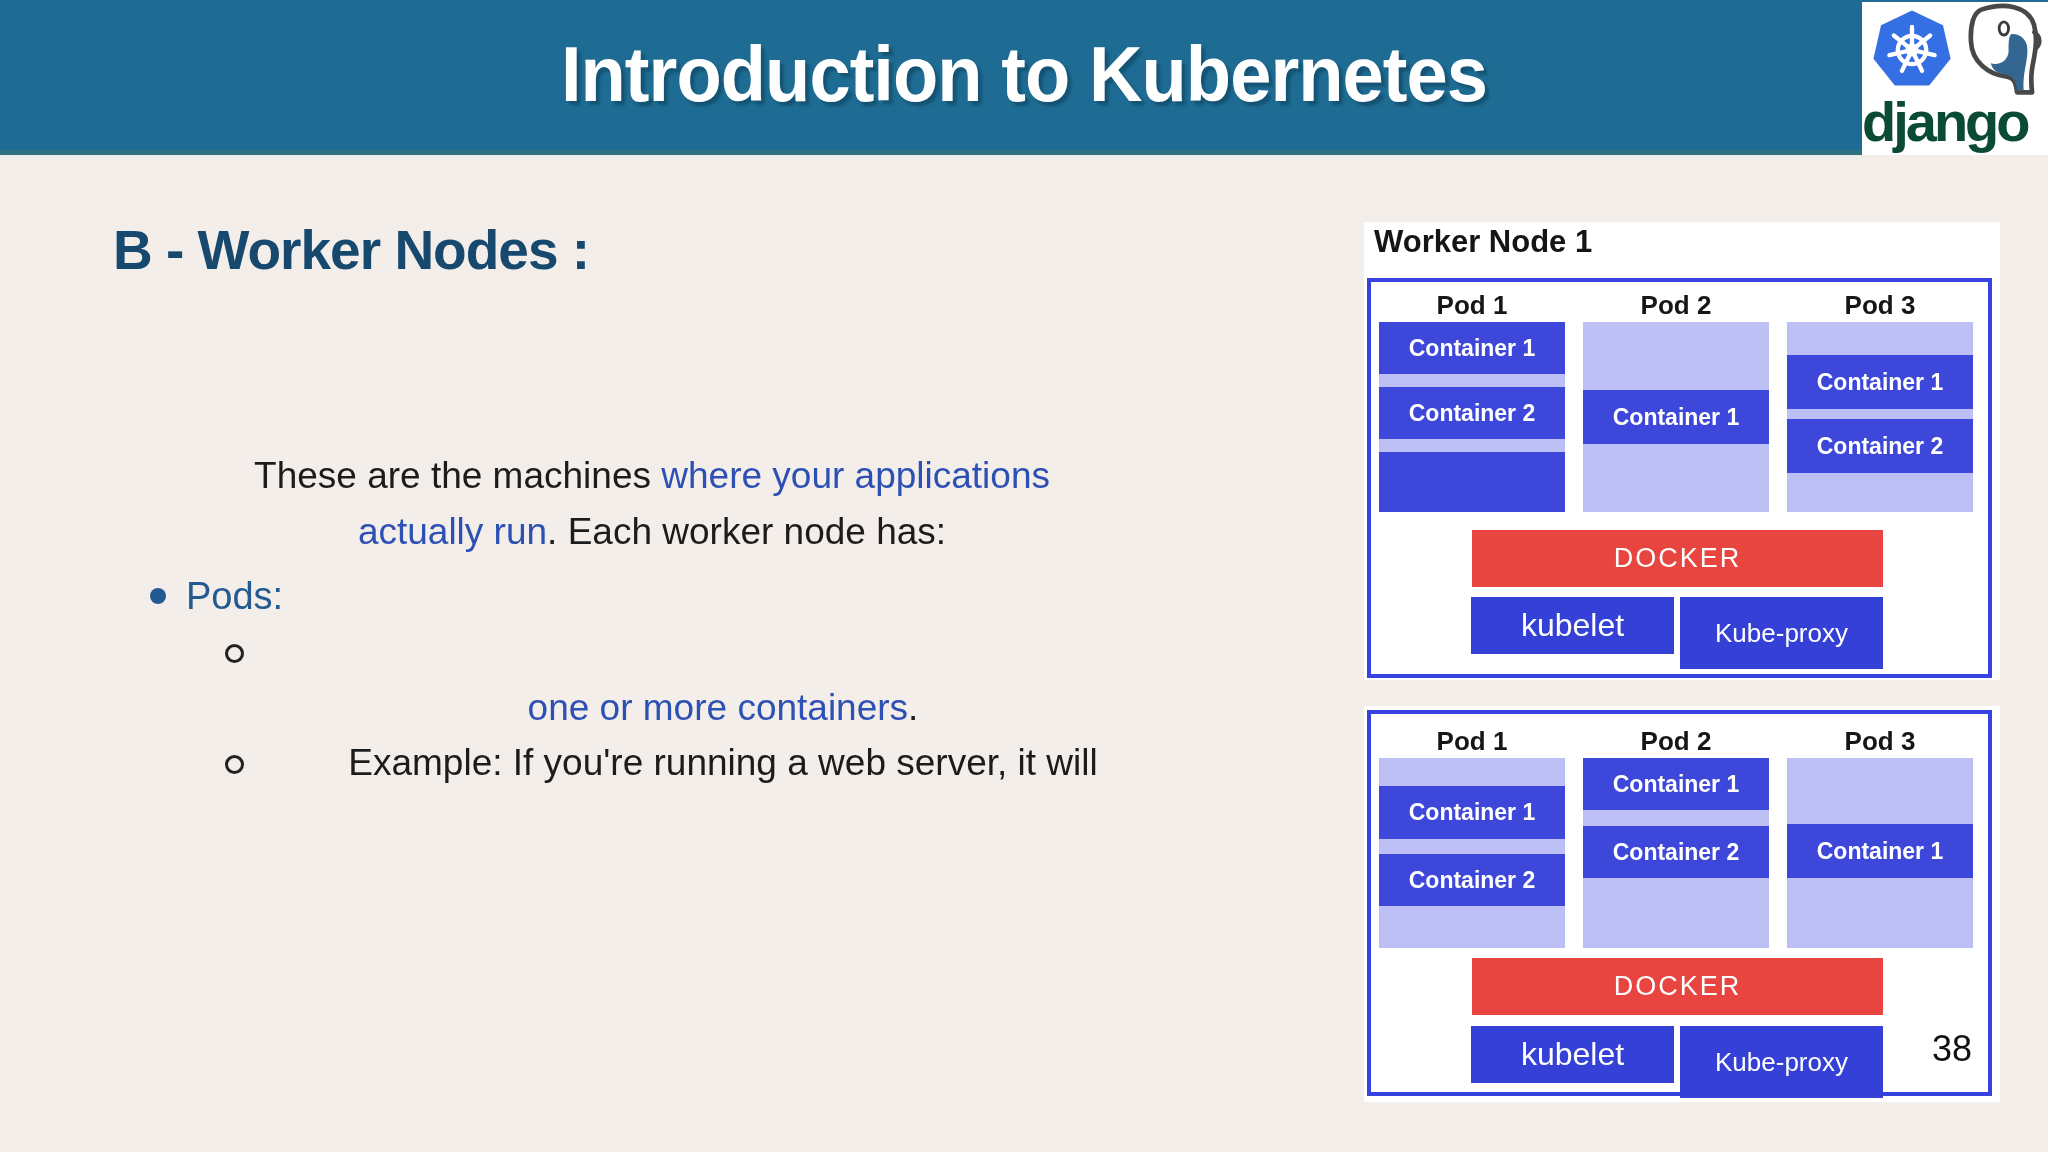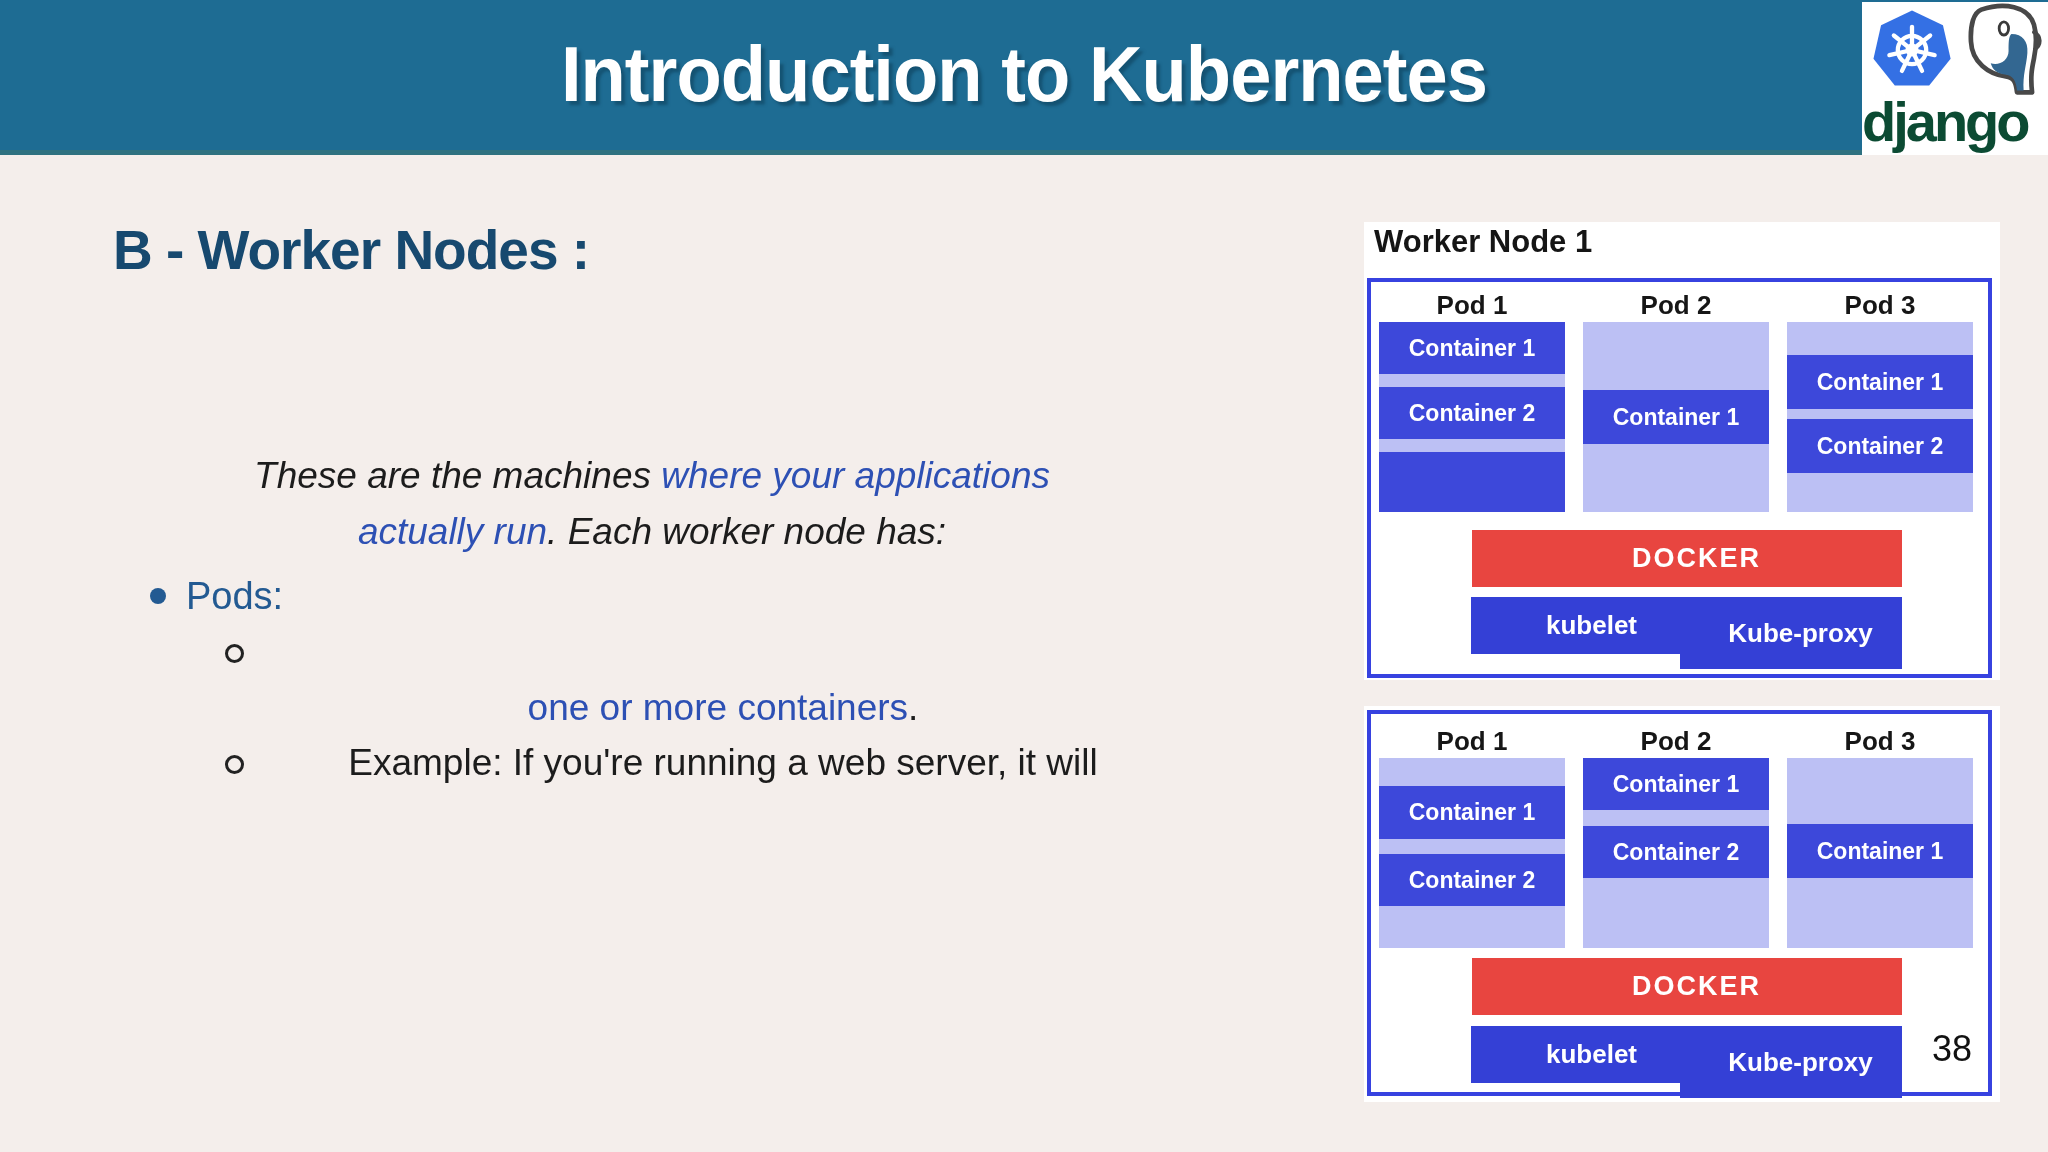--- a/index.html
+++ b/index.html
@@ -18,21 +18,21 @@
   .logobox{position:absolute;left:1862px;top:2px;width:186px;height:153px;background:#ffffff;}
   .k8s{position:absolute;left:5px;top:5px;width:90px;height:86px;}
   .pg{position:absolute;left:93px;top:0px;width:94px;height:98px;}
   .django{position:absolute;left:0;bottom:1px;width:100%;text-align:left;
           font-size:56px;font-weight:bold;color:#0c4b33;letter-spacing:-3px;}
 
   
   .heading{position:absolute;left:113px;top:218px;margin:0;font-size:55px;
            font-weight:bold;color:#17496f;letter-spacing:-1px;}
   .para{position:absolute;left:182px;top:448px;width:940px;text-align:center;
-        font-size:37px;line-height:56px;color:#1c1c1c;font-style:italic;}
+        font-size:37px;line-height:56px;color:#1c1c1c;}
   .blue{color:#2d50b4;}
   .bullet-row{position:absolute;left:150px;top:568px;height:56px;
               display:flex;align-items:center;gap:20px;}
   .dot{width:16px;height:16px;border-radius:50%;background:#235a92;}
   .pods-label{font-size:38px;color:#235a92;}
   .sub{position:absolute;left:253px;width:940px;text-align:center;
        font-size:37px;line-height:56px;color:#1c1c1c;}
   .sub1{top:624px;} .sub2{top:735px;}
   .circ{position:absolute;left:-28px;top:20px;width:13px;height:13px;
         border:3px solid #222;border-radius:50%;}
@@ -47,23 +47,23 @@
            border:4px solid #3742e0;box-sizing:border-box;}
   .box1{top:56px;height:400px;} .box2{top:4px;height:386px;}
   .podheads{position:absolute;left:8px;width:594px;display:flex;gap:18px;}
   .phead{width:186px;text-align:center;font-size:26px;font-weight:bold;color:#161616;}
   .podsrow{position:absolute;left:8px;width:594px;height:190px;display:flex;gap:18px;}
   .pod{width:186px;background:#bcc0f4;display:flex;flex-direction:column;}
   .cbox{background:#3d48da;color:#ffffff;font-weight:bold;font-size:23px;
         display:flex;align-items:center;justify-content:center;flex:0 0 auto;}
   .pgap,.pspace{flex:0 0 auto;}
   .bar{position:absolute;display:flex;align-items:center;justify-content:center;
-       color:#ffffff;font-weight:bold;padding-left:19px;}
+       color:#ffffff;font-weight:normal;}
   .docker{left:101px;width:411px;height:57px;background:#e84540;font-size:27px;letter-spacing:2px;}
-  .kubelet{left:100px;width:203px;height:57px;background:#3440d6;font-size:26px;}
+  .kubelet{left:100px;width:203px;height:57px;background:#3440d6;font-size:32px;}
   .kubeproxy{left:309px;width:203px;height:72px;background:#3440d6;font-size:26px;}
   .pagenum{position:absolute;left:1922px;top:1028px;width:60px;text-align:center;
            font-size:36px;color:#111111;}
 </style>
 </head>
 <body>
 
 <div class="stage">
 
   <div class="topbar">

